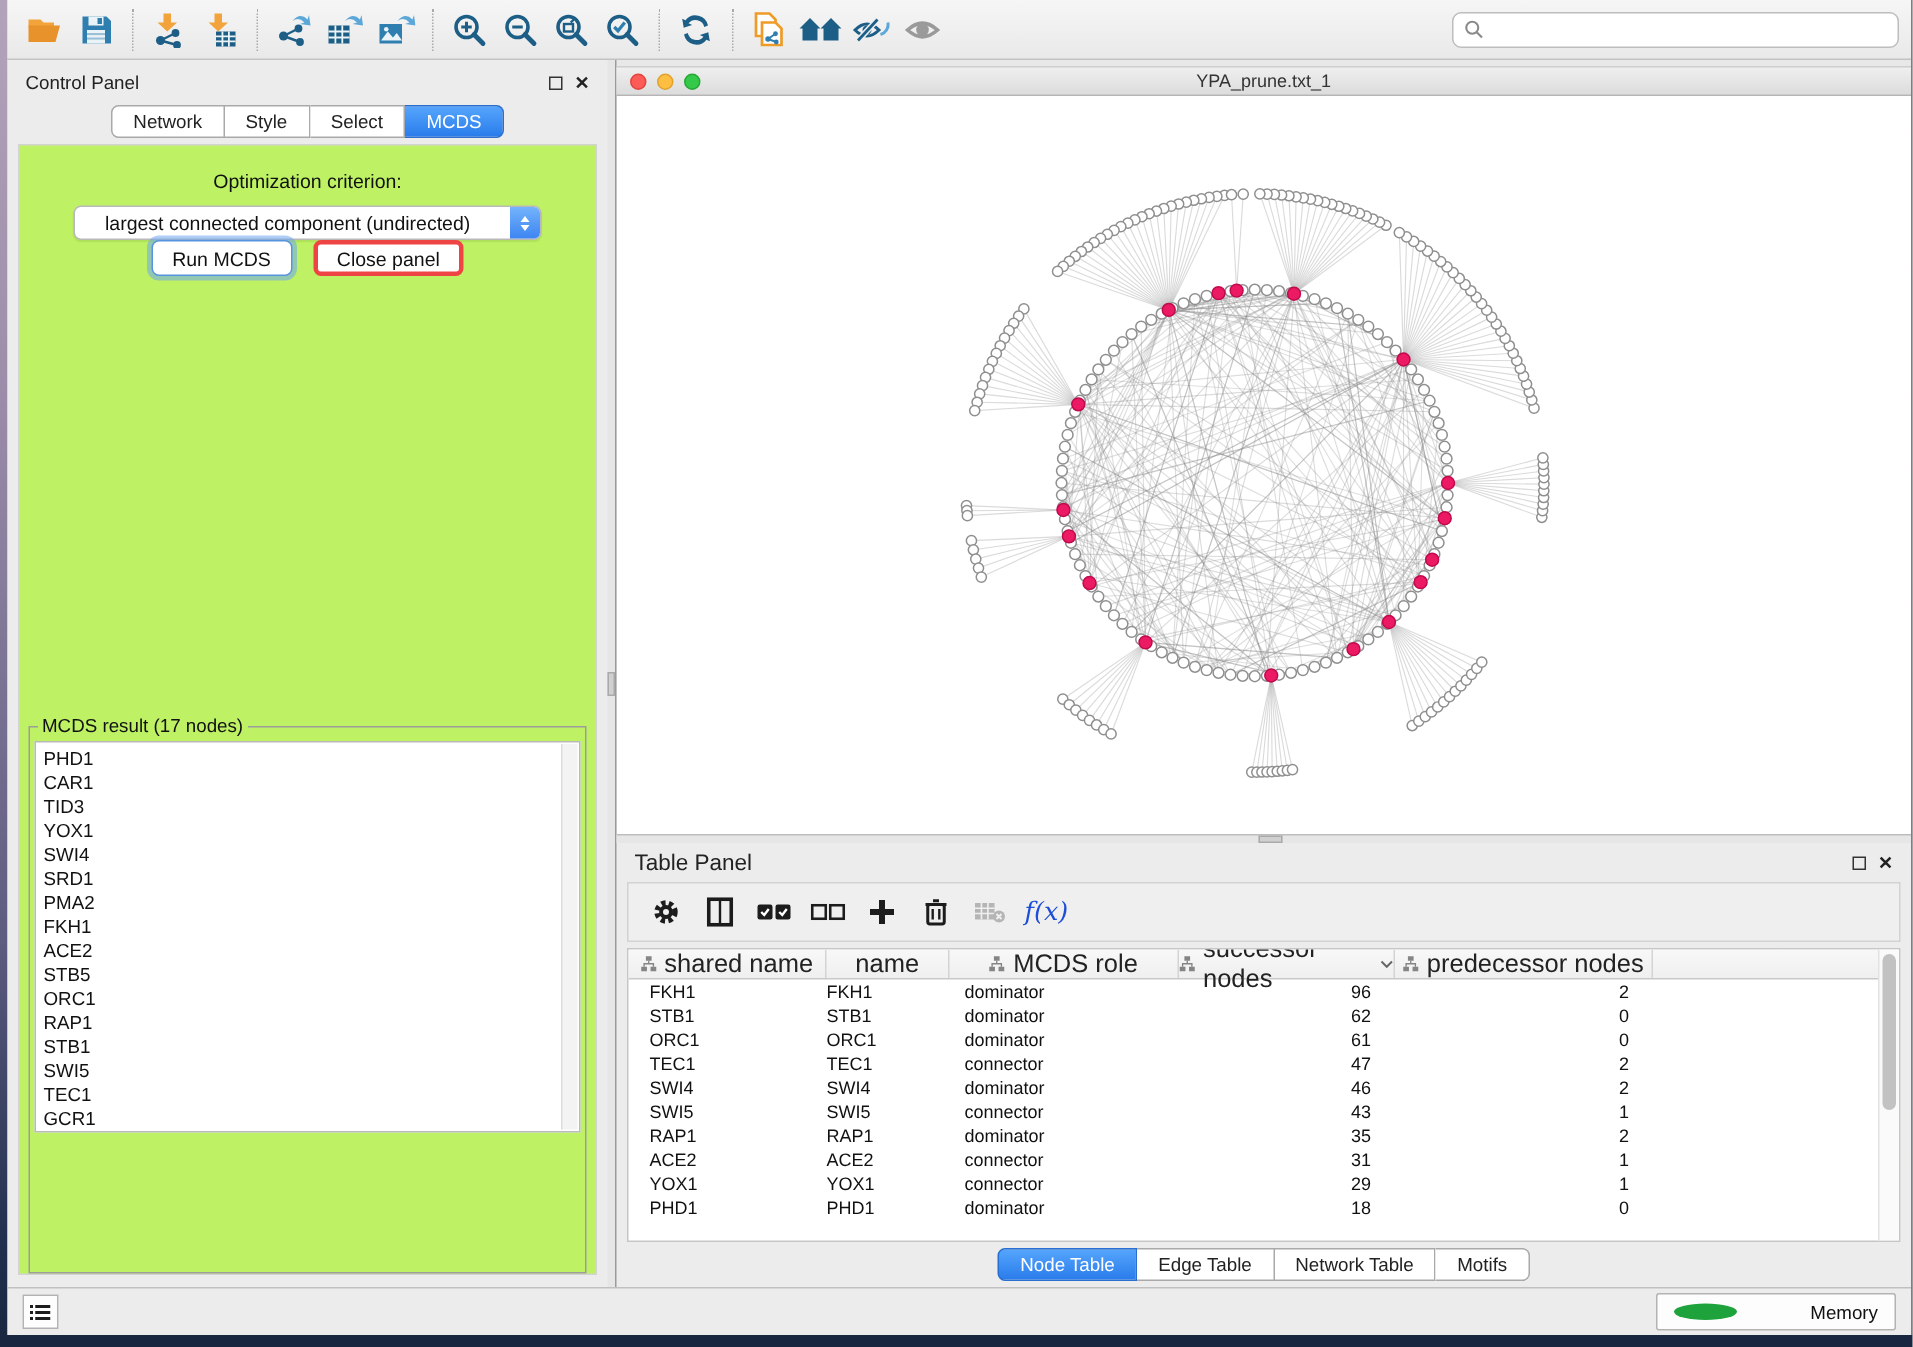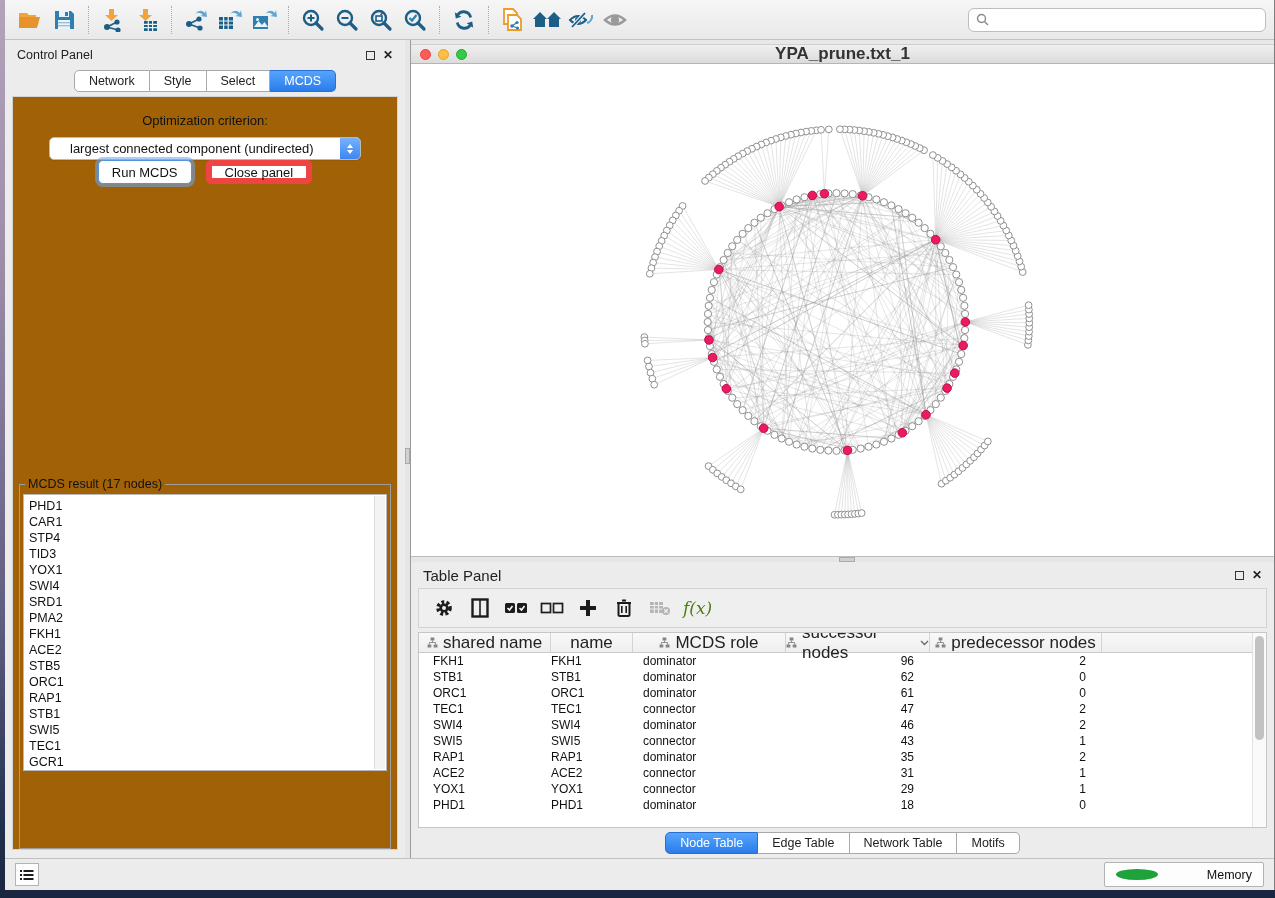--- a/index.html
+++ b/index.html
@@ -24,63 +24,63 @@
   .cp-title { font-size:12.5px; color:#222; }
   .panel-icons { margin-left:auto; display:flex; align-items:center; gap:8px; }
   .float-ic { width:9px; height:9px; border:1.5px solid #333; }
   .close-ic { font-size:12px; font-weight:bold; color:#222; line-height:10px; }
   .cp-tabs { height:24px; display:flex; justify-content:center; margin-bottom:2px; }
   .seg { display:flex; }
   .seg .tab { height:22px; padding:0 14px; font-size:12.5px; background:#fff; border:1px solid #a9a9a9; border-left:none; display:flex; align-items:center; color:#222; }
   .seg .tab:first-child { border-left:1px solid #a9a9a9; border-radius:5px 0 0 5px; }
   .seg .tab:last-child { border-radius:0 5px 5px 0; }
   .seg .tab.active { background:linear-gradient(#55a5fd,#2a7ceb); border-color:#2a6fd0; color:#fff; }
-  .cp-content { flex:1; margin:0 7px 8px 7px; background:#a16207; border:1px solid #d3d3d3; display:flex; flex-direction:column; align-items:center; padding-top:16px; min-height:0; }
+  .cp-content { flex:1; margin:0 7px 8px 7px; background:#bef264; border:1px solid #d3d3d3; display:flex; flex-direction:column; align-items:center; padding-top:16px; min-height:0; }
   .opt-label { font-size:13px; color:#111; margin-bottom:9px; }
   .mac-select { width:312px; height:23px; background:#fff; border:1px solid #b9b9b9; border-radius:5px; display:flex; align-items:center; font-size:13px; color:#111; box-shadow:0 1px 1px rgba(0,0,0,.08); }
   .mac-select .val { flex:1; padding-left:20px; white-space:nowrap; }
   .mac-select .step { width:20px; height:21px; margin:0; border-radius:0 4px 4px 0; background:linear-gradient(#74b3fc,#3d85f2); display:flex; flex-direction:column; align-items:center; justify-content:center; gap:2px; }
   .arr-up { width:0;height:0;border-left:3.5px solid transparent;border-right:3.5px solid transparent;border-bottom:4.5px solid #fff; }
   .arr-dn { width:0;height:0;border-left:3.5px solid transparent;border-right:3.5px solid transparent;border-top:4.5px solid #fff; }
   .btn-row { display:flex; gap:14px; margin-top:0; }
-  .mac-btn { height:24px; padding:0 13px; background:#fff; border:6px solid #ef4444; border-radius:5px; font-size:13px; color:#111; display:flex; align-items:center; }
+  .mac-btn { height:24px; padding:0 13px; background:#fff; border:3px solid #ef4444; border-radius:5px; font-size:13px; color:#111; display:flex; align-items:center; }
   .mac-btn.focused { border:1px solid #5694e0; box-shadow:0 0 0 3px rgba(110,165,240,.55); }
   .mcds-fieldset { margin-top:auto; width:372px; height:372px; border:1px solid #9d9d9d; padding:3px; background:transparent; }
   .mcds-fieldset legend { font-size:12.5px; color:#111; padding:0 3px; margin-left:2px; }
   .mcds-list { position:relative; width:100%; height:100%; background:#fff; border:1px solid #b9b9b9; overflow:hidden; padding:3px 0 0 5px; }
   .mcds-item { font-size:12.5px; line-height:16px; color:#111; }
   .mcds-scroll { position:absolute; top:1px; right:1px; bottom:1px; width:11px; background:#f3f3f3; border-left:1px solid #ddd; }
 
   
   .vsplit { width:6px; flex:0 0 6px; background:#e6e6e6; border-right:1px solid #9b9b9b; position:relative; }
   .vsplit .grip { position:absolute; left:0; top:408px; width:5px; height:16px; background:#d0d0d0; border:1px solid #aaa; }
 
   
   .rightcol { flex:1; display:flex; flex-direction:column; background:#e8e8e8; padding-top:4px; min-width:0; }
   .net-window { display:flex; flex-direction:column; flex:1; min-height:0; }
   .net-titlebar { height:20px; background:linear-gradient(#efefef,#dcdcdc); border-bottom:1px solid #b5b5b5; border-top:1px solid #cfcfcf; display:flex; align-items:center; position:relative; }
   .lights { display:flex; gap:7px; margin-left:9px; }
   .light { width:11px; height:11px; border-radius:50%; }
   .light.red { background:#fc5b57; border:1px solid #e2443f; }
   .light.yellow { background:#fdbe41; border:1px solid #e0a32e; }
   .light.green { background:#35c94a; border:1px solid #26a834; }
-  .net-title { position:absolute; left:0; right:0; text-align:center; font-size:17px; font-weight:700; color:#333; }
+  .net-title { position:absolute; left:0; right:0; text-align:center; font-size:12px; font-weight:400; color:#333; }
   .net-canvas { flex:1; background:#fff; min-height:0; }
   .net-canvas svg { width:100%; height:100%; display:block; }
 
   .hsplit { height:6px; flex:0 0 6px; background:#e6e6e6; border-top:1px solid #bdbdbd; position:relative; }
   .hsplit .grip { position:absolute; top:0; left:428px; width:16px; height:5px; background:#d0d0d0; border:1px solid #aaa; }
 
   
   .tpanel { flex:0 0 296px; display:flex; flex-direction:column; background:#ececec; }
   .tp-header { height:26px; display:flex; align-items:center; padding:0 12px; }
   .tp-title { font-size:15px; color:#222; }
   .tp-toolbar { height:40px; margin:0 7px; background:#efefef; border:1px solid #d2d2d2; display:flex; align-items:center; gap:10px; padding:0 12px; }
   .tico { width:26px; height:26px; display:flex; align-items:center; justify-content:center; }
-  .fx { font-family:"DejaVu Serif", serif; font-style:italic; font-size:17px; color:#4d7c0f; }
+  .fx { font-family:"DejaVu Serif", serif; font-style:italic; font-size:17px; color:#1d4ed8; }
   .tp-table { flex:1; margin:4px 7px 0 7px; background:#fff; border:1px solid #c6c6c6; position:relative; overflow:hidden; }
   .thead { display:flex; height:20px; background:linear-gradient(#f8f8f8,#efefef); border-bottom:1px solid #c9c9c9; }
   .hcell { display:flex; align-items:center; justify-content:center; gap:5px; font-size:17px; color:#222; border-right:1px solid #d4d4d4; }
   .hcell svg { flex:0 0 auto; }
   .c0 { width:132px; } .c1 { width:82px; } .c2 { width:153px; } .c3 { width:144px; } .c4 { width:172px; }
   .trow { display:flex; height:16px; align-items:center; }
   .tcell { font-size:12px; color:#111; line-height:16px; white-space:nowrap; }
   .tcell.c0 { padding-left:14px; } .tcell.c1 { padding-left:0px; } .tcell.c2 { padding-left:10px; }
   .tcell.c3, .tcell.c4 { text-align:right; padding-right:16px; }
   .tscroll { position:absolute; top:0; right:0; bottom:0; width:14px; background:#fafafa; border-left:1px solid #e2e2e2; }
@@ -265,21 +265,20 @@
         </div>
         <div class="btn-row">
           <div class="mac-btn focused">Run MCDS</div>
           <div class="mac-btn">Close panel</div>
         </div>
         <fieldset class="mcds-fieldset">
           <legend>MCDS result (17 nodes)</legend>
           <div class="mcds-list">
             <div class="mcds-item">PHD1</div>
               <div class="mcds-item">CAR1</div>
-              <div class="mcds-item">STP4</div>
               <div class="mcds-item">TID3</div>
               <div class="mcds-item">YOX1</div>
               <div class="mcds-item">SWI4</div>
               <div class="mcds-item">SRD1</div>
               <div class="mcds-item">PMA2</div>
               <div class="mcds-item">FKH1</div>
               <div class="mcds-item">ACE2</div>
               <div class="mcds-item">STB5</div>
               <div class="mcds-item">ORC1</div>
               <div class="mcds-item">RAP1</div>

